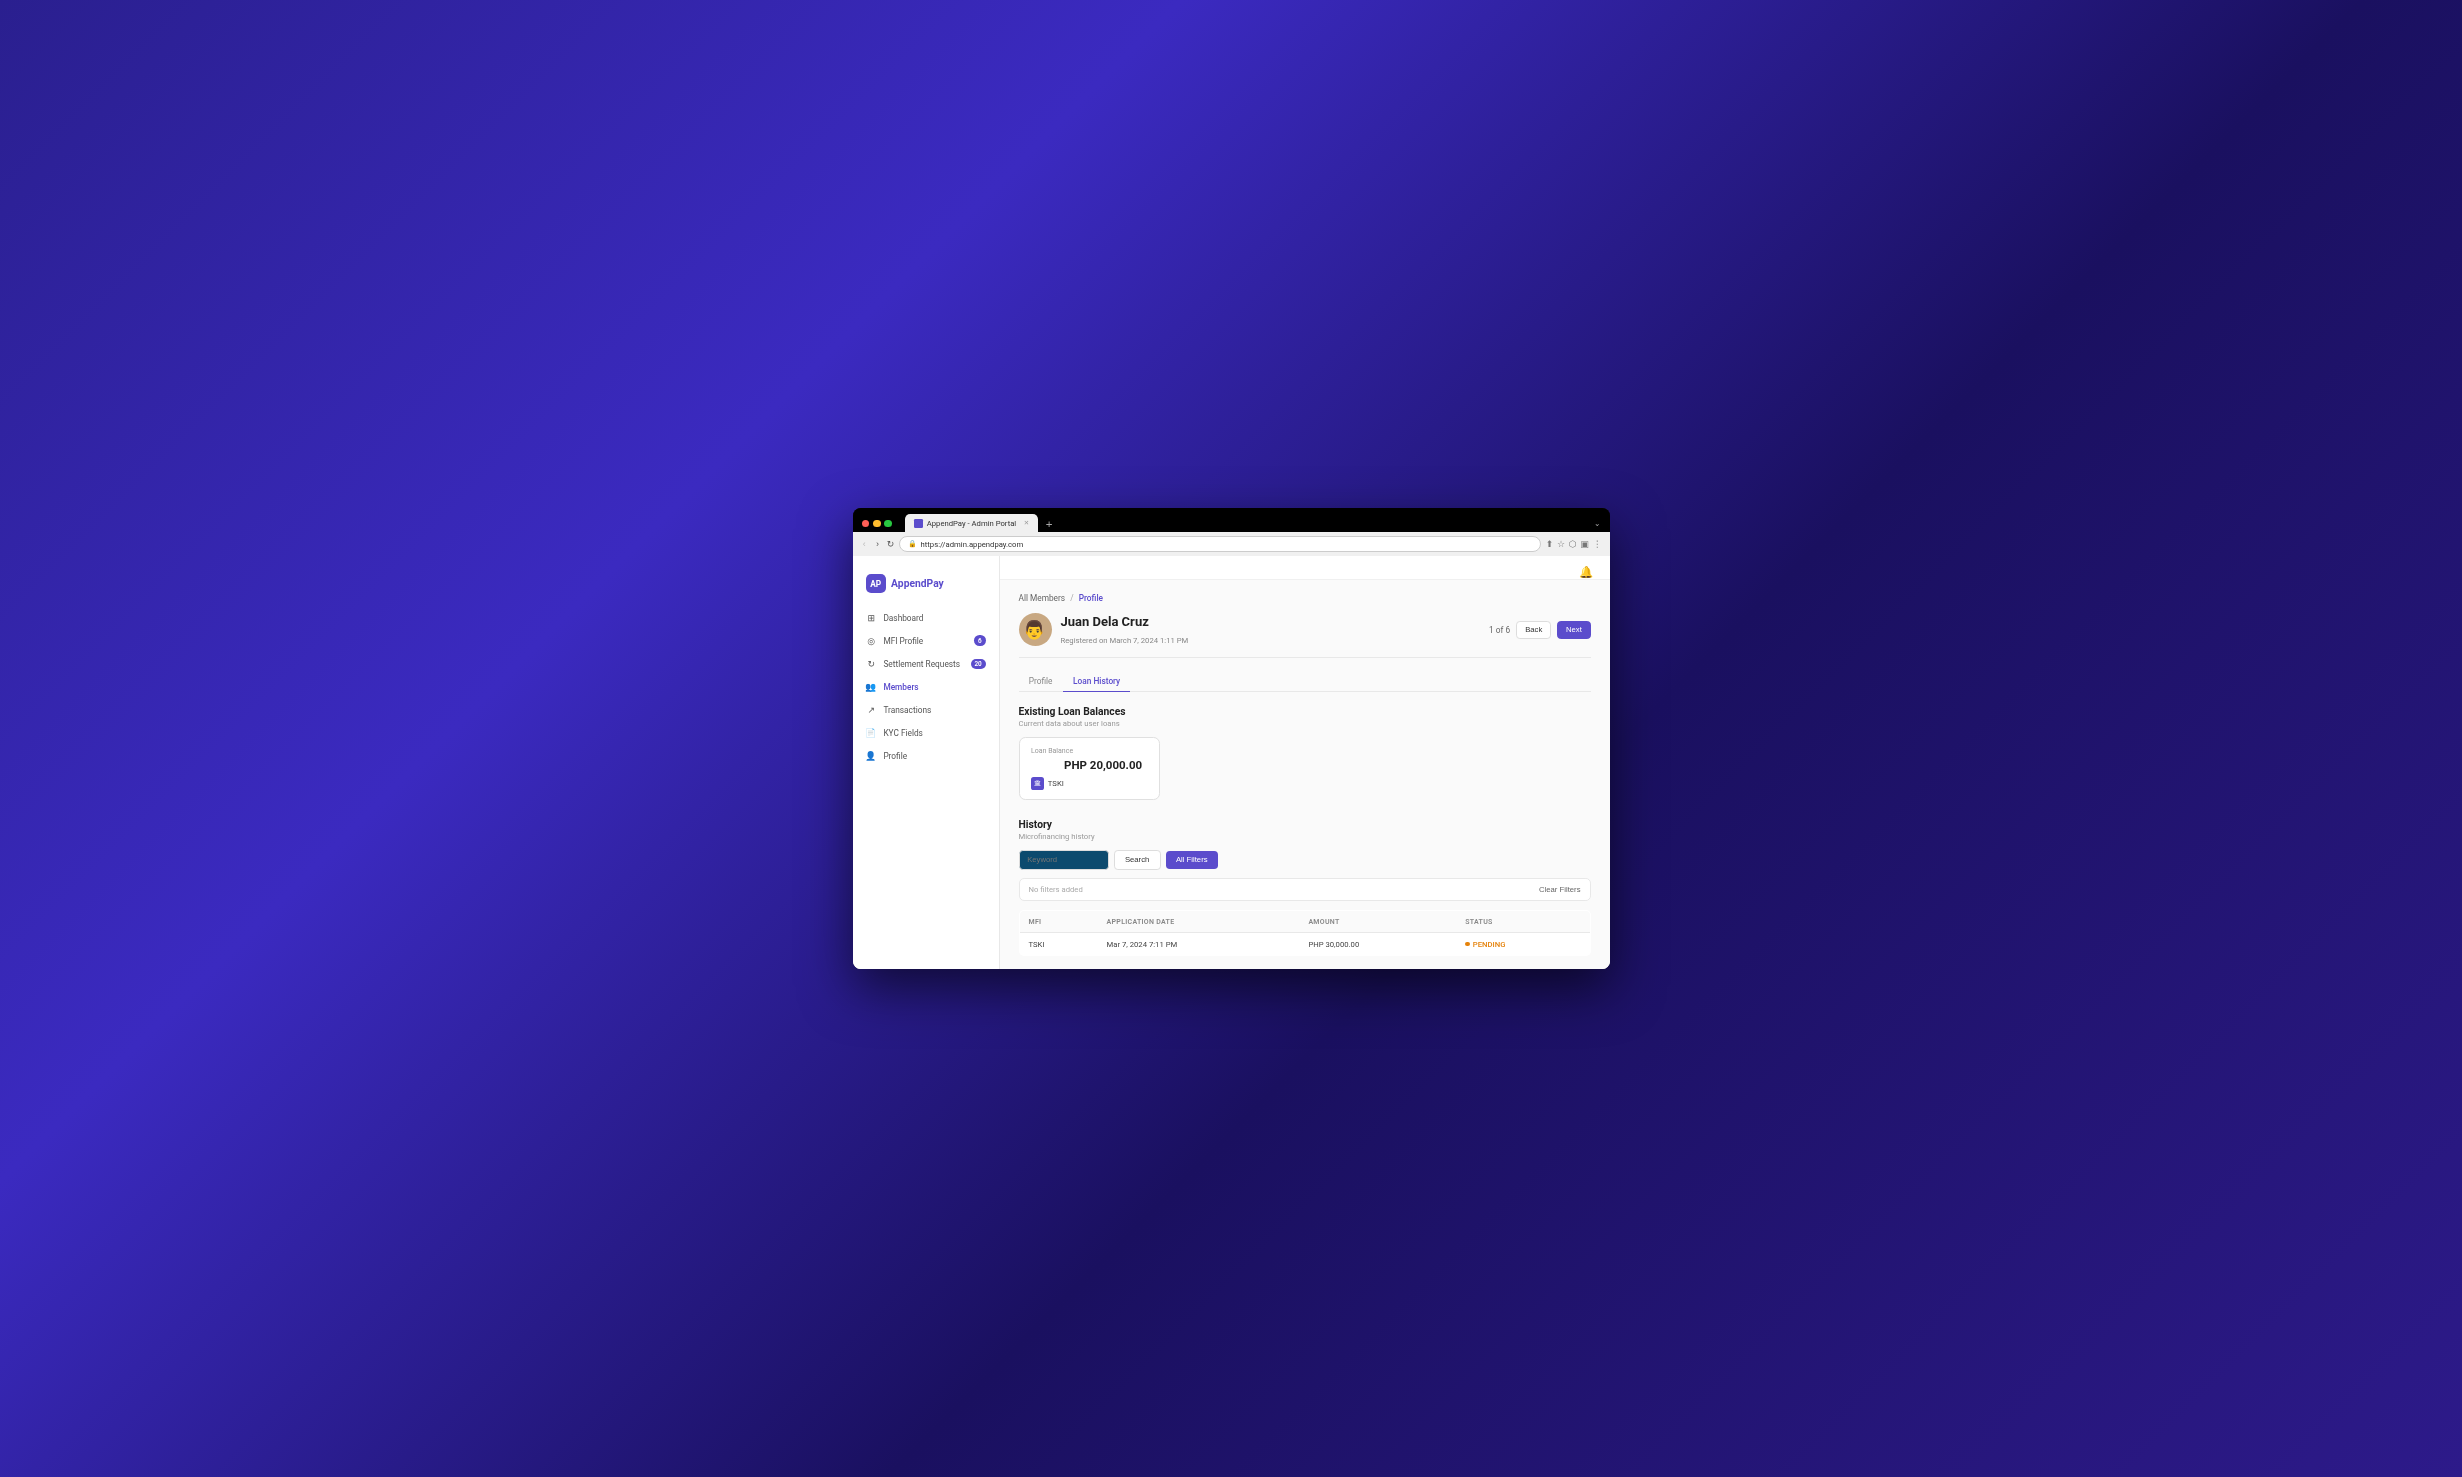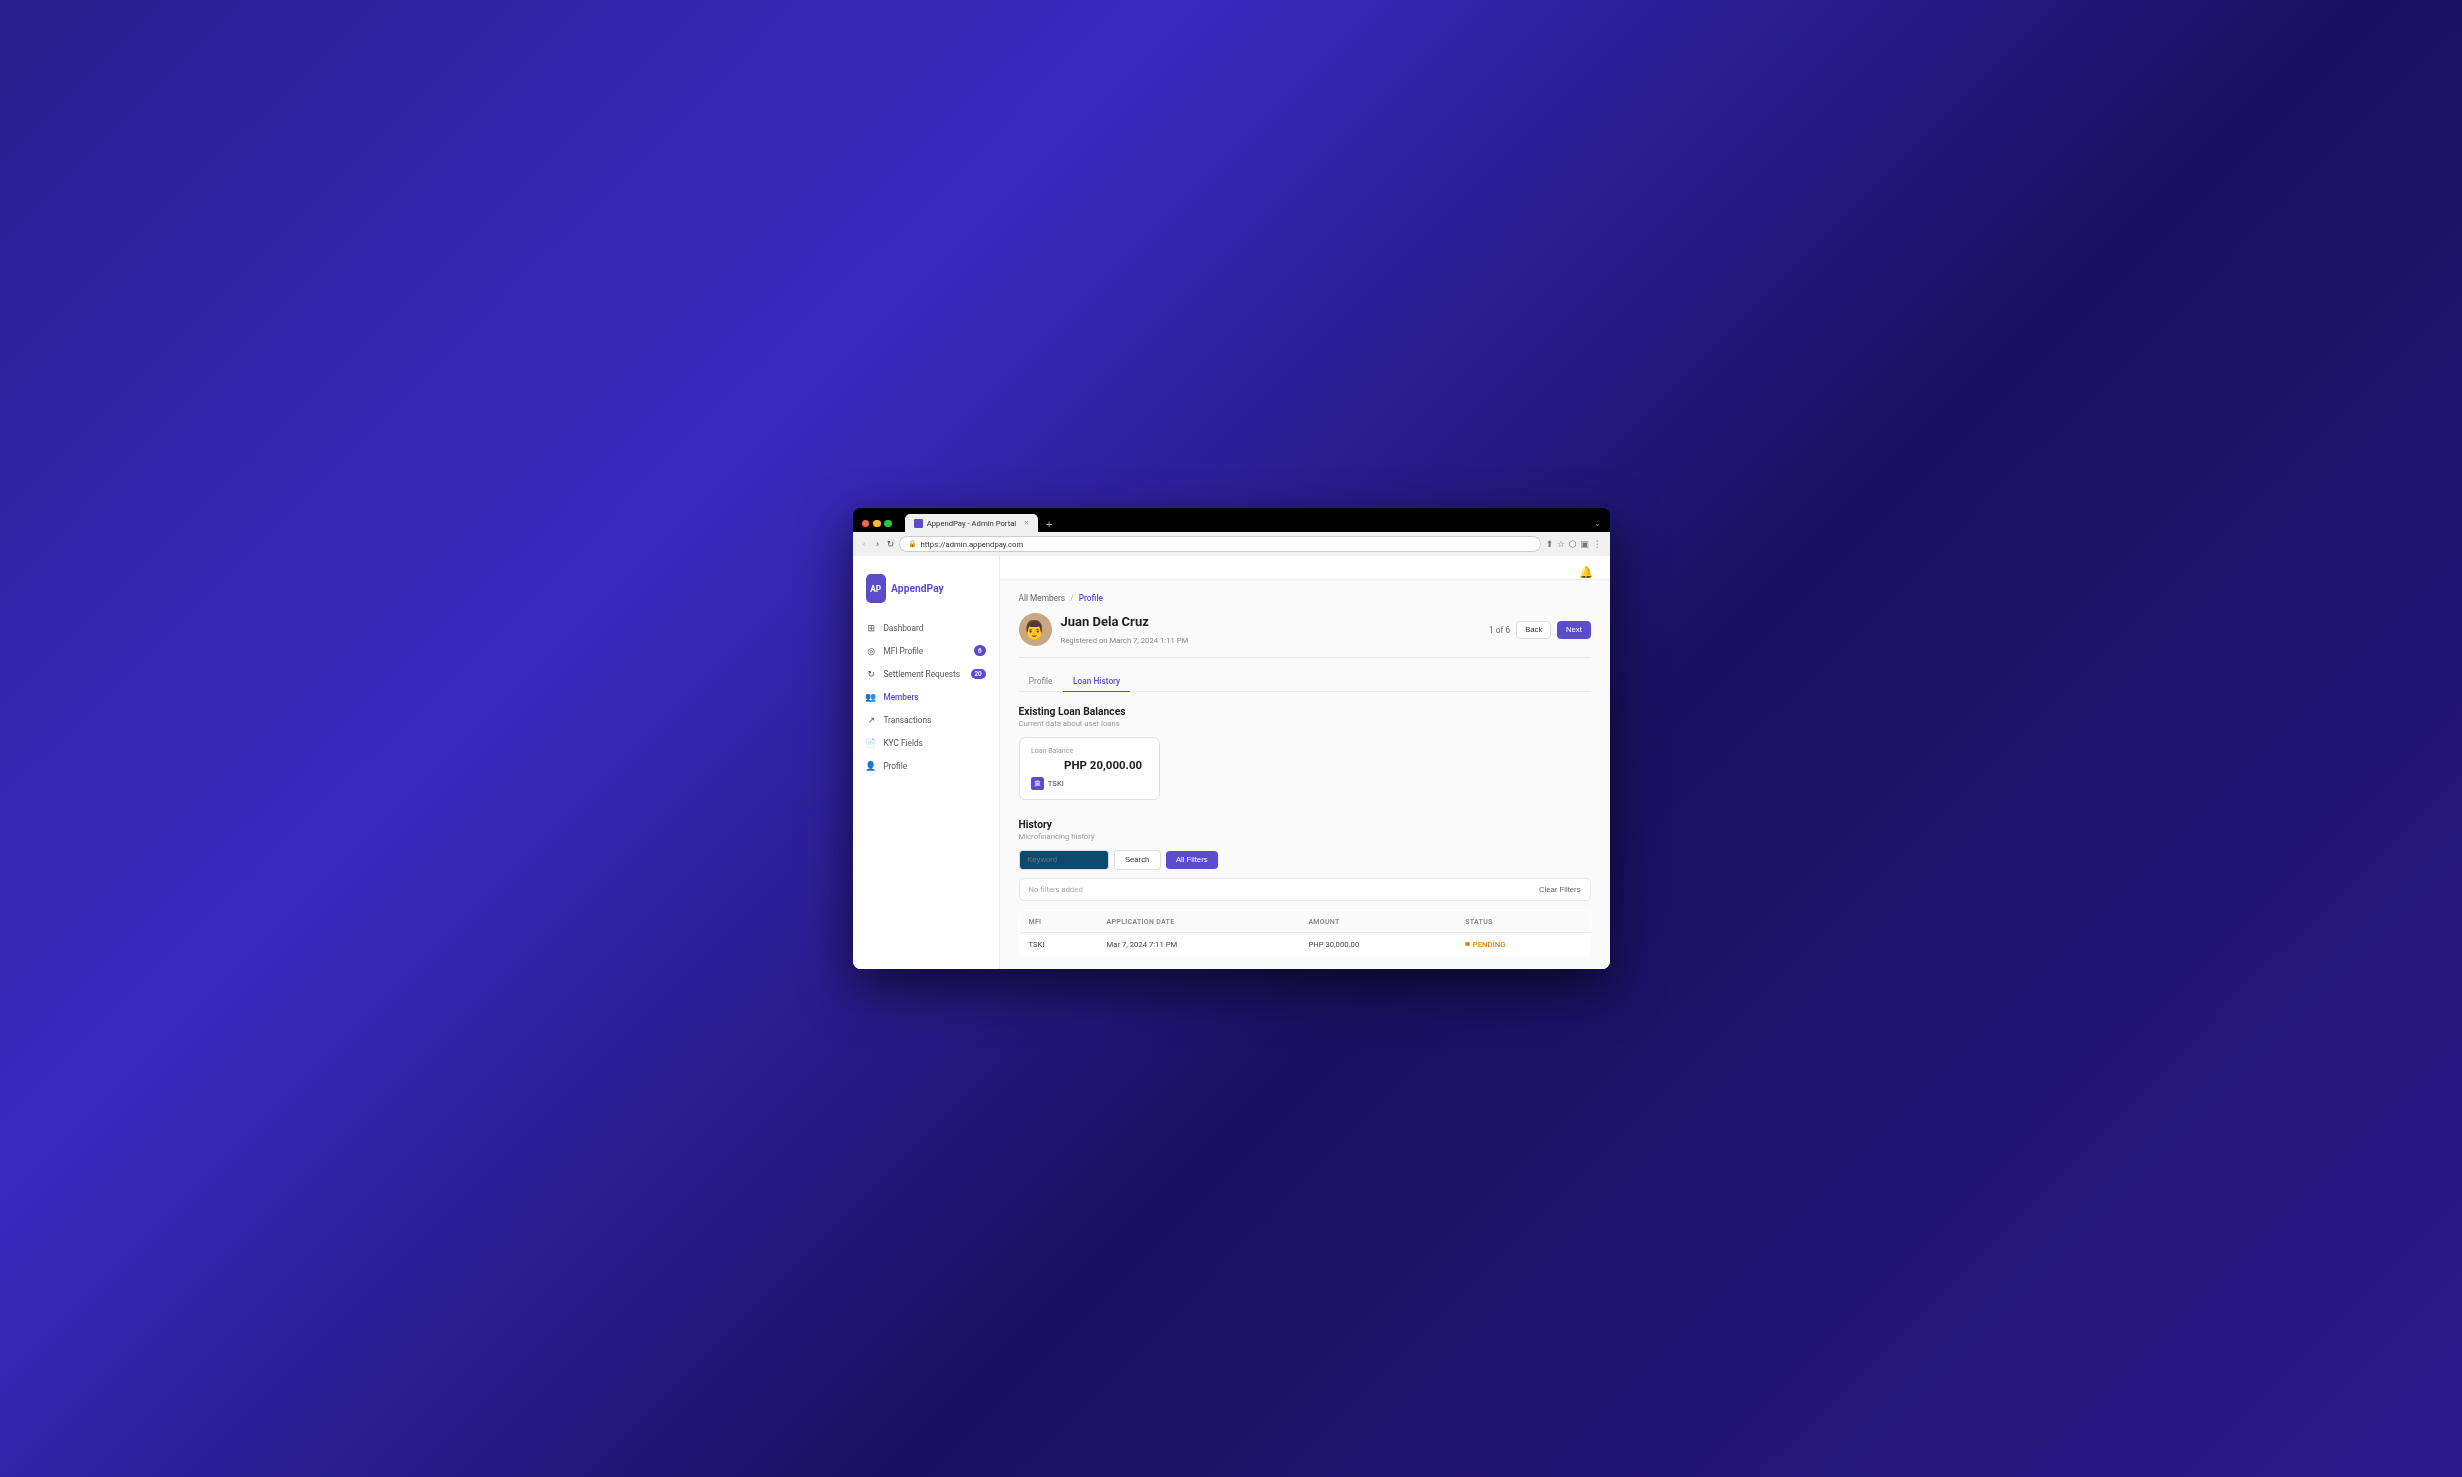--- a/index.html
+++ b/index.html
@@ -144,21 +144,21 @@
       padding: 13px 0;
       flex-shrink: 0;
     }
     .logo-area {
       padding: 5.1px 13px 13px;
       display: flex;
       align-items: center;
       gap: 5.1px;
     }
     .logo-icon {
-      width: 20.5px; height: 29px;
+      width: 20.5px; height: 19px;
       background: #5b4ccc;
       border-radius: 5.1px;
       display: flex; align-items: center; justify-content: center;
       color: white;
       font-weight: bold;
       font-size: 8.3px;
     }
     .logo-text {
       font-size: 10.3px;
       font-weight: 700;

